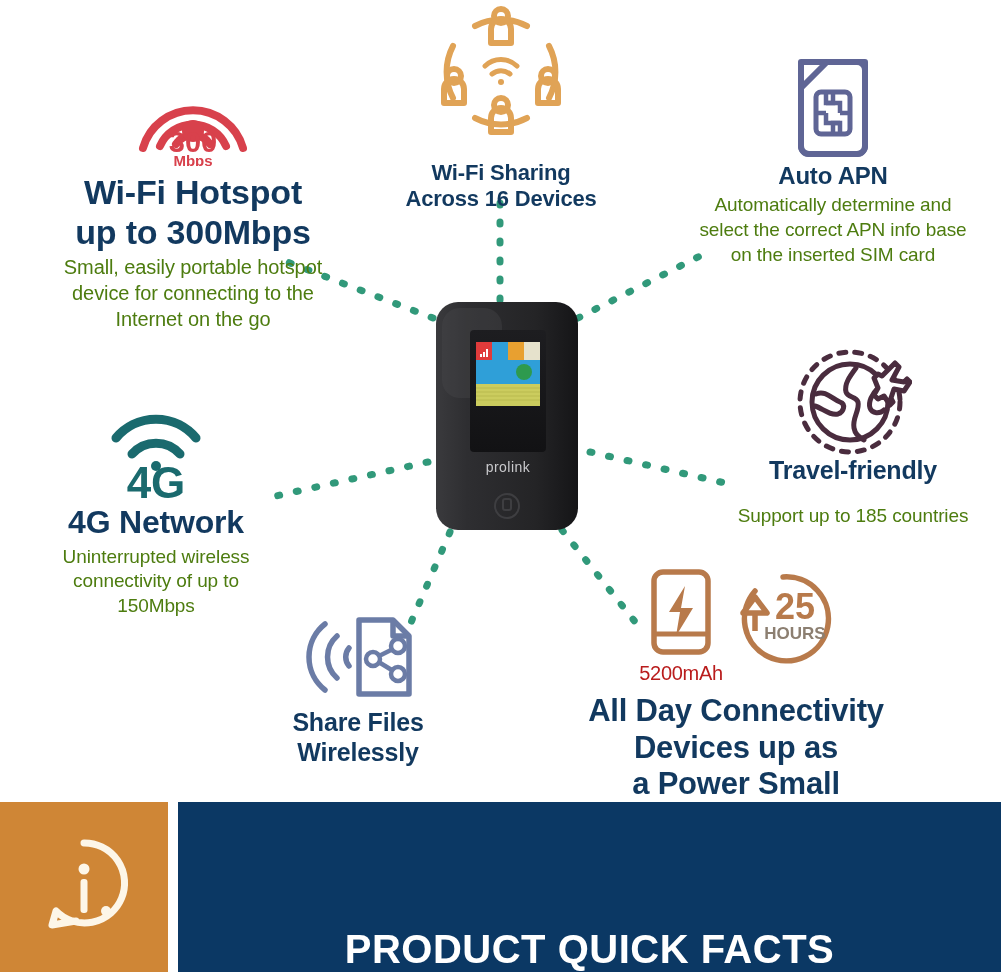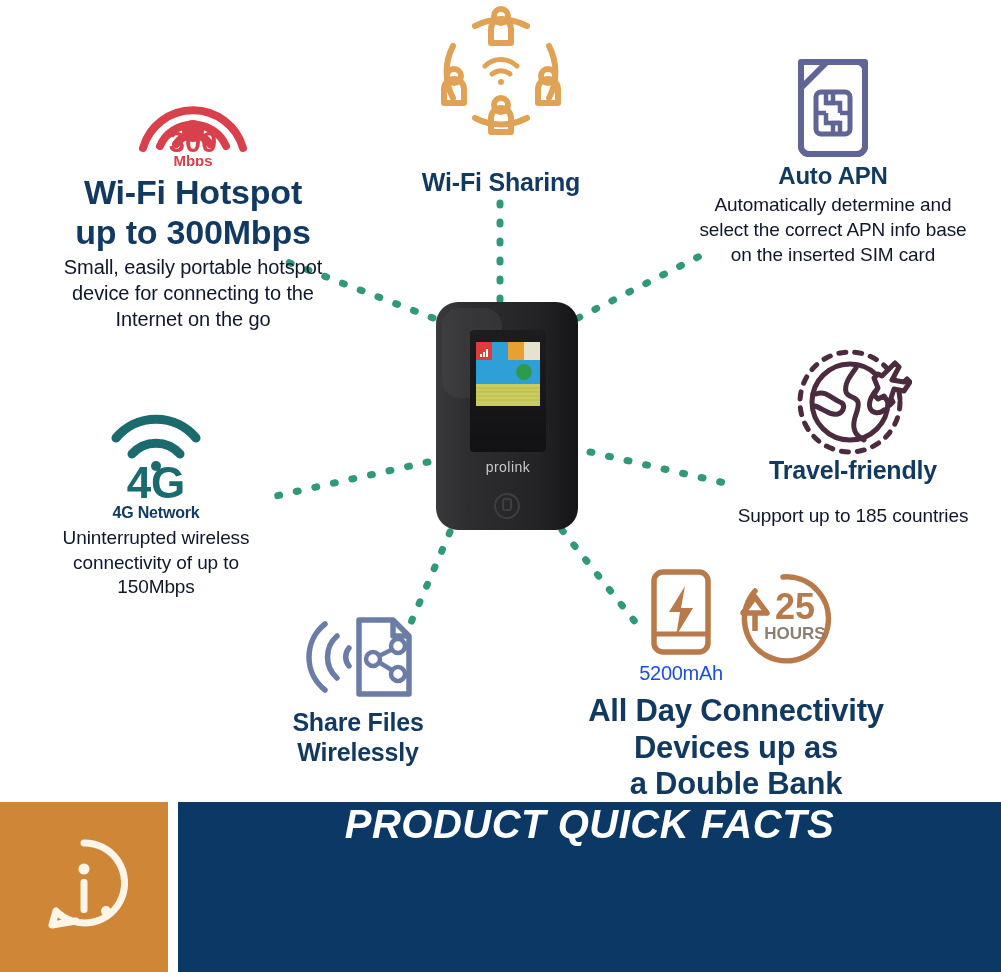--- a/index.html
+++ b/index.html
@@ -14,66 +14,66 @@
   #connectors{position:absolute;left:0;top:0;width:1001px;height:972px;z-index:1;}
 
   
   .feature{position:absolute;z-index:3;text-align:center;}
   .icon-wrap{display:flex;align-items:flex-end;justify-content:center;}
   .f-title{
     font-weight:bold;color:#12395f;line-height:1.18;letter-spacing:-.2px;
     margin:6px 0 2px 0;
   }
   .f-desc{
-    color:#0f172a;font-weight:400;line-height:1.30;letter-spacing:-.1px;
+    color:#4d7c0f;font-weight:400;line-height:1.30;letter-spacing:-.1px;
   }
 
   
   #feat-hotspot{left:62px;top:56px;width:262px;}
   #feat-hotspot .f-title{font-size:34px;}
   #feat-hotspot .f-desc{font-size:20px;}
 
   #feat-sharing{left:378px;top:4px;width:246px;}
-  #feat-sharing .f-title{font-size:25px;margin-top:28px;}
+  #feat-sharing .f-title{font-size:22px;margin-top:20px;}
 
   #feat-apn{left:692px;top:48px;width:282px;}
   #feat-apn .f-title{font-size:24px;margin-top:2px;}
   #feat-apn .f-desc{font-size:19px;margin-top:3px;}
 
   #feat-travel{left:730px;top:344px;width:246px;}
   #feat-travel .f-title{font-size:25px;margin-top:0;}
   #feat-travel .f-desc{font-size:19px;margin-top:18px;}
 
   #feat-power{left:586px;top:566px;width:300px;}
   #feat-power .f-title{font-size:31px;margin-top:8px;}
 
   #feat-share{left:252px;top:612px;width:212px;}
   #feat-share .f-title{font-size:25px;margin-top:6px;}
 
   #feat-4g{left:36px;top:408px;width:240px;}
-  #feat-4g .f-title{font-size:16px;margin-top:4px;text-align:center;}
+  #feat-4g .f-title{font-size:32px;margin-top:4px;text-align:center;}
   #feat-4g .f-desc{font-size:19px;margin-top:3px;}
 
   .mah-label{
-    font-size:20px;color:#1d4ed8;font-weight:400;letter-spacing:-.3px;
+    font-size:20px;color:#b91c1c;font-weight:400;letter-spacing:-.3px;
   }
   .power-row{display:flex;align-items:flex-end;justify-content:center;gap:10px;}
 
   
   #device{position:absolute;left:432px;top:300px;width:150px;height:232px;z-index:4;}
 
   
   #banner{position:absolute;left:0;top:802px;width:1001px;height:170px;z-index:5;}
   #banner-orange{
     position:absolute;left:0;top:0;width:168px;height:170px;background:#cf8636;
     display:flex;align-items:center;justify-content:center;
   }
   #banner-navy{
     position:absolute;left:178px;top:0;width:823px;height:170px;background:#0b3864;
-    display:flex;align-items:flex-start;justify-content:center;font-style:italic;
+    display:flex;align-items:flex-end;justify-content:center;
   }
   #banner-title{
     color:#ffffff;font-size:40px;font-weight:bold;letter-spacing:.5px;
     text-align:center;
   }
 </style>
 </head>
 <body>
 
 <div id="stage">
@@ -148,20 +148,21 @@
 
         <g fill="none" stroke="#e0a356" stroke-width="5" stroke-linecap="round">
           <path d="M54,62 A23,23 0 0 1 86,62"></path>
           <path d="M61,70 A14,14 0 0 1 79,70"></path>
         </g>
         <circle cx="70" cy="78" r="3" fill="#e0a356"></circle>
       </svg>
     </div>
     <div class="f-title">
       <span>Wi-Fi Sharing</span><br>
+      <span>Across 16 Devices</span>
     </div>
   </div>
 
   <div class="feature" id="feat-apn">
     <div class="icon-wrap">
       <svg width="80" height="112" viewBox="0 0 80 112">
         <path d="M8,14 L32,14 L72,14 L72,98 A8,8 0 0 1 64,106 L16,106 A8,8 0 0 1 8,98 Z" fill="none" stroke="#5f6595" stroke-width="6" stroke-linejoin="round"></path>
         <path d="M8,40 L8,98 A8,8 0 0 0 16,106 L64,106 A8,8 0 0 0 72,98 L72,22 A8,8 0 0 0 64,14 L34,14 Z" fill="#fff" stroke="#5f6595" stroke-width="6" stroke-linejoin="round"></path>
         <rect x="23" y="44" width="34" height="42" rx="5" fill="none" stroke="#5f6595" stroke-width="5"></rect>
         <g stroke="#5f6595" stroke-width="4.5" fill="none">
@@ -210,21 +211,21 @@
       <svg width="100" height="100" viewBox="0 0 100 100" style="margin-bottom:16px;">
         <path d="M50,8 A42,42 0 1 1 22,22" fill="none" stroke="#b87a4b" stroke-width="5.5" stroke-linecap="round"></path>
         <path d="M22,62 L22,44 L10,44 L22,28 L34,44 L22,44" fill="none" stroke="#b87a4b" stroke-width="5.5" stroke-linejoin="round"></path>
         <text x="62" y="50" text-anchor="middle" fill="#b87a4b" font-family="Liberation Sans, sans-serif" font-size="36" font-weight="bold">25</text>
         <text x="62" y="70" text-anchor="middle" fill="#8c7f71" font-family="Liberation Sans, sans-serif" font-size="17" font-weight="bold">HOURS</text>
       </svg>
     </div>
     <div class="f-title">
       <span>All Day Connectivity</span><br>
       <span>Devices up as</span><br>
-      <span>a Double Bank</span>
+      <span>a Power Small</span>
     </div>
   </div>
 
   <div class="feature" id="feat-share">
     <div class="icon-wrap">
       <svg width="118" height="90" viewBox="0 0 118 90">
         <g fill="none" stroke="#6b7ca6" stroke-width="5.5" stroke-linecap="round">
           <path d="M26,12 A42,42 0 0 0 26,78"></path>
           <path d="M38,24 A28,28 0 0 0 38,66"></path>
           <path d="M50,36 A14,14 0 0 0 50,54"></path>

